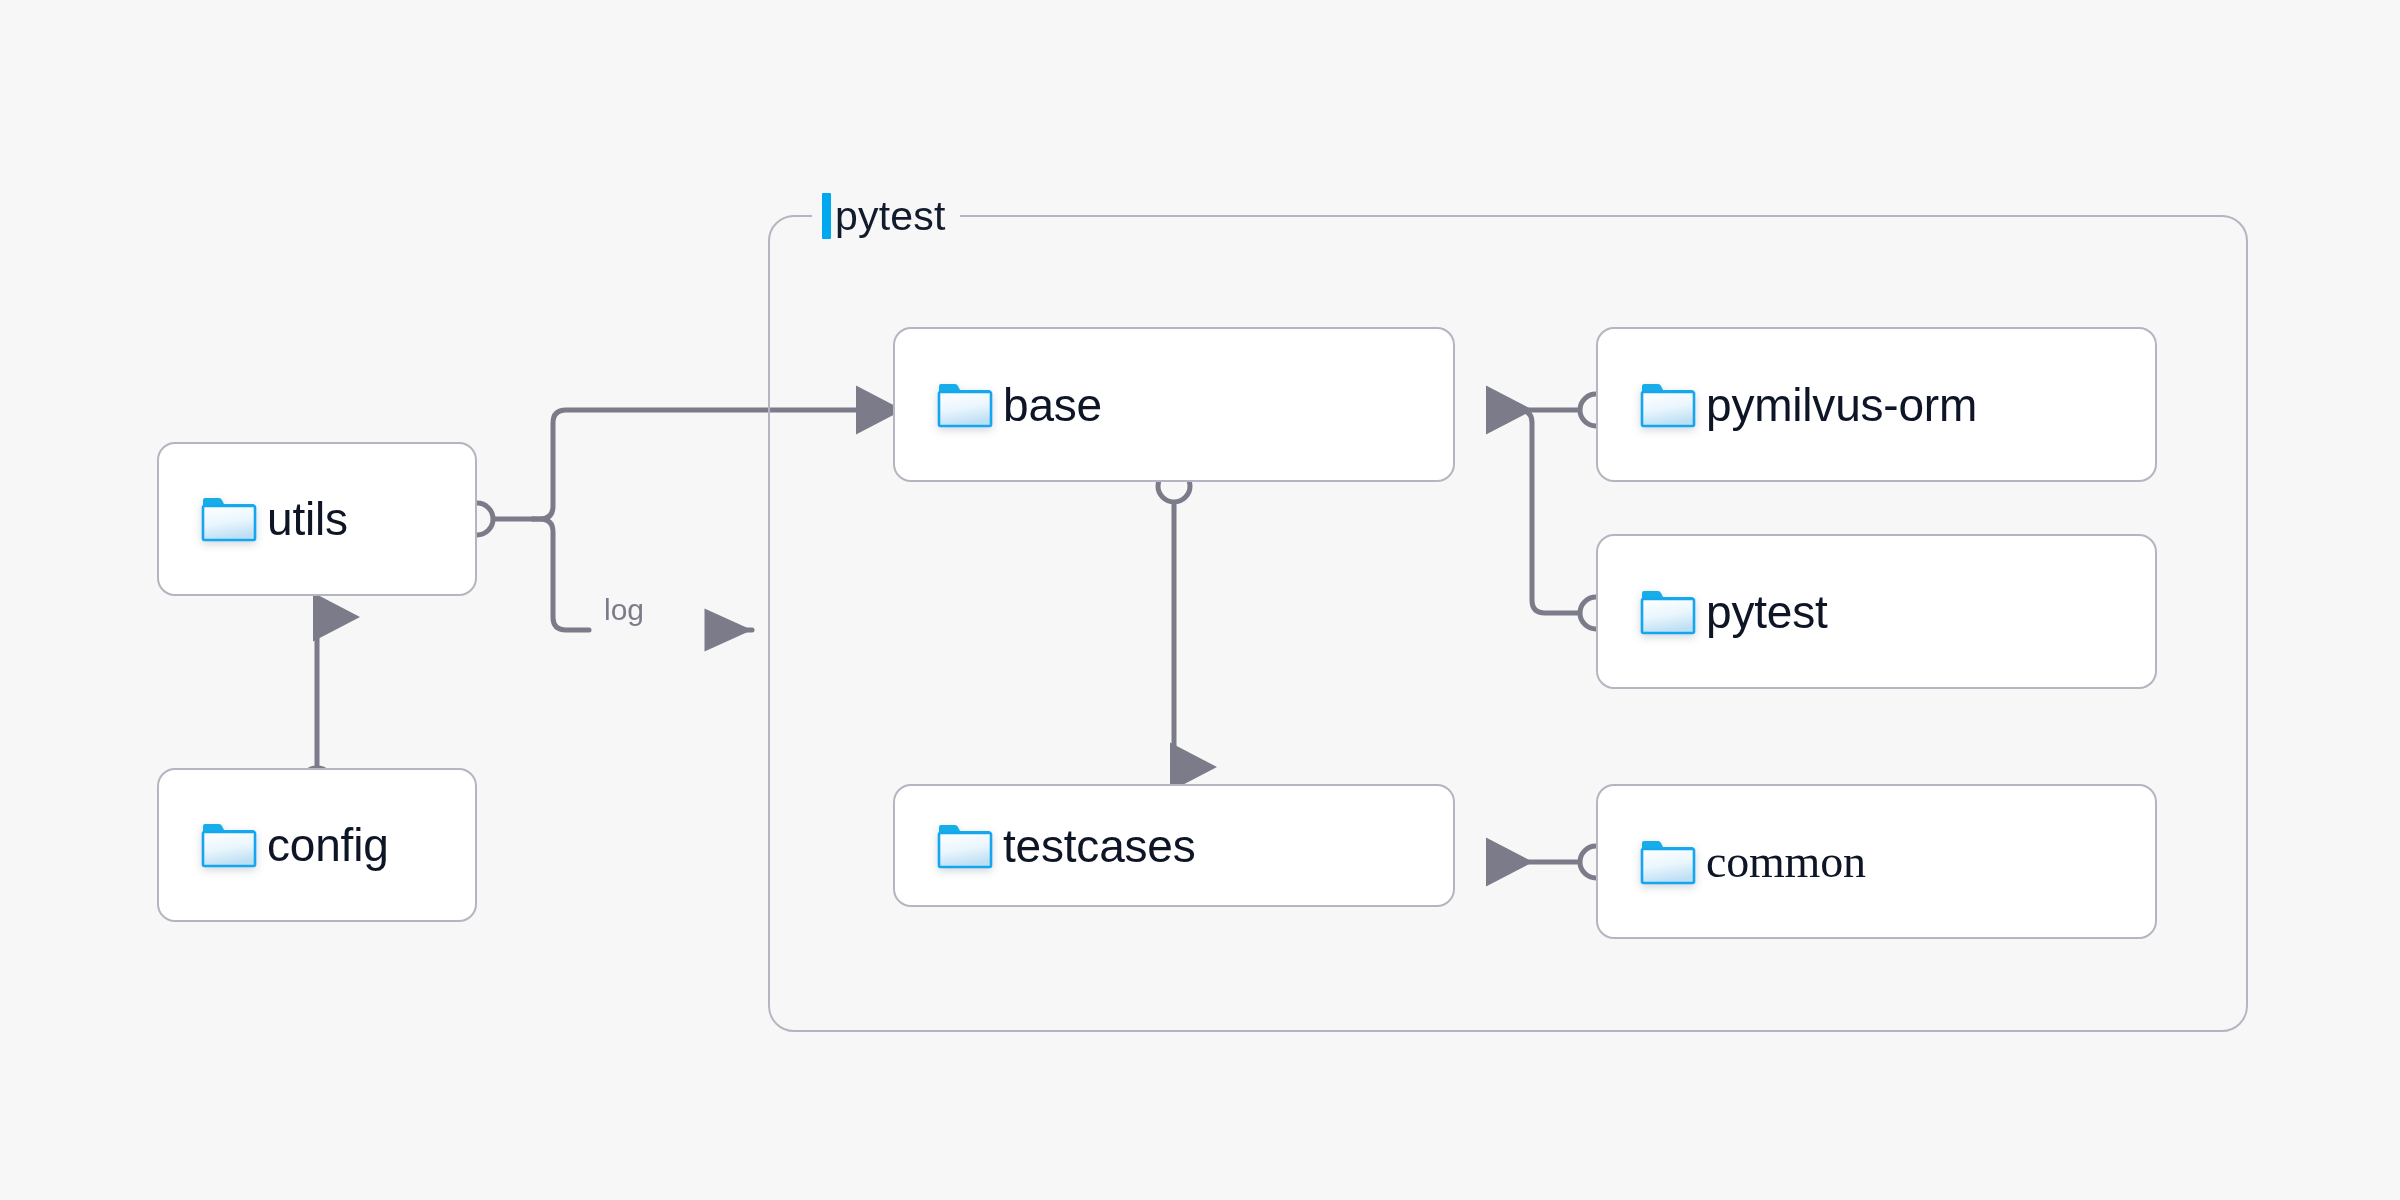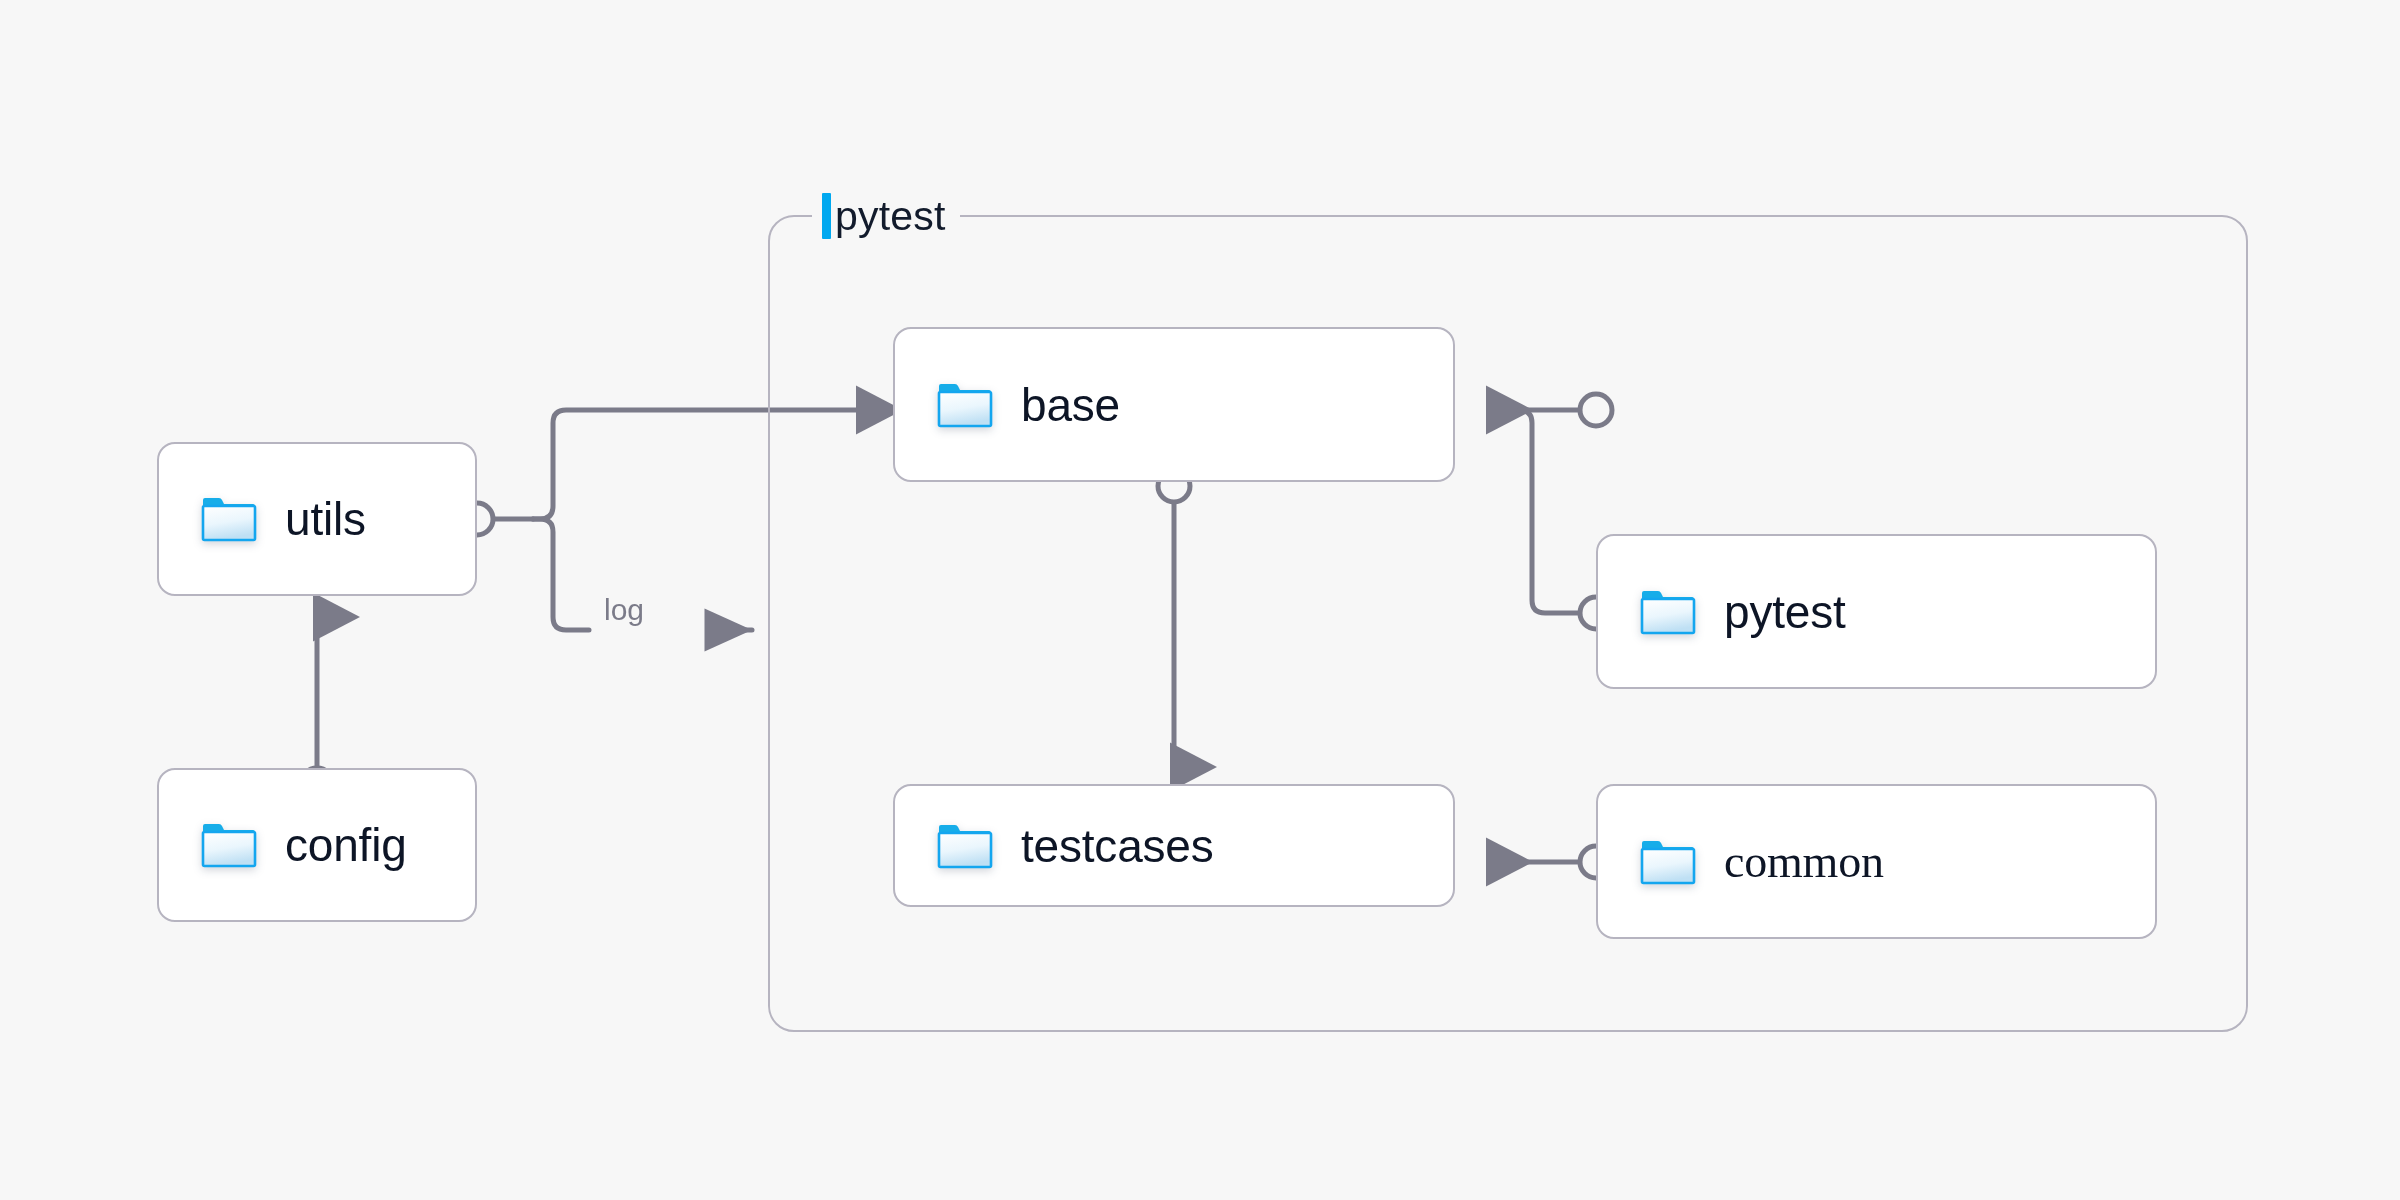--- a/index.html
+++ b/index.html
@@ -60,21 +60,21 @@
   
   .node {
     position: absolute;
     box-sizing: border-box;
     background: #ffffff;
     border: 2px solid #b6b4c0;
     border-radius: 18px;
     display: flex;
     align-items: center;
     padding-left: 42px;
-    gap: 28px;
+    gap: 10px;
   }
   .node-label {
     font-size: 46px;
     color: #0d1526;
     white-space: nowrap;
     letter-spacing: -0.2px;
   }
 
   
   .folder-icon {
@@ -218,20 +218,36 @@
             <stop offset="100%" stop-color="#bfe0f4"></stop>
           </linearGradient>
         </defs>
         <path d="M2,8 L2,4 Q2,2 4,2 L18,2 Q20,2 21,4 L23,8 L52,8 Q54,8 54,10 L54,12 L2,12 Z" fill="#17ade9"></path>
         <rect x="2" y="10" width="52" height="34" rx="1.5" fill="url(#fg4)" stroke="#14a6ef" stroke-width="2.6"></rect>
       </svg>
     </span>
     <span class="node-label">testcases</span>
   </div>
 
+  <div class="node" style="left:1596px; top:327px; width:561px; height:155px;">
+    <span class="folder-icon">
+      <svg viewBox="0 0 56 46" width="56" height="46" aria-hidden="true">
+        <defs>
+          <linearGradient id="fg5" x1="0" y1="0" x2="0.25" y2="1">
+            <stop offset="0%" stop-color="#ffffff"></stop>
+            <stop offset="55%" stop-color="#eaf6fd"></stop>
+            <stop offset="100%" stop-color="#bfe0f4"></stop>
+          </linearGradient>
+        </defs>
+        <path d="M2,8 L2,4 Q2,2 4,2 L18,2 Q20,2 21,4 L23,8 L52,8 Q54,8 54,10 L54,12 L2,12 Z" fill="#17ade9"></path>
+        <rect x="2" y="10" width="52" height="34" rx="1.5" fill="url(#fg5)" stroke="#14a6ef" stroke-width="2.6"></rect>
+      </svg>
+    </span>
+    <span class="node-label">pymilvus-orm</span>
+  </div>
 
   <div class="node" style="left:1596px; top:534px; width:561px; height:155px;">
     <span class="folder-icon">
       <svg viewBox="0 0 56 46" width="56" height="46" aria-hidden="true">
         <defs>
           <linearGradient id="fg6" x1="0" y1="0" x2="0.25" y2="1">
             <stop offset="0%" stop-color="#ffffff"></stop>
             <stop offset="55%" stop-color="#eaf6fd"></stop>
             <stop offset="100%" stop-color="#bfe0f4"></stop>
           </linearGradient>

